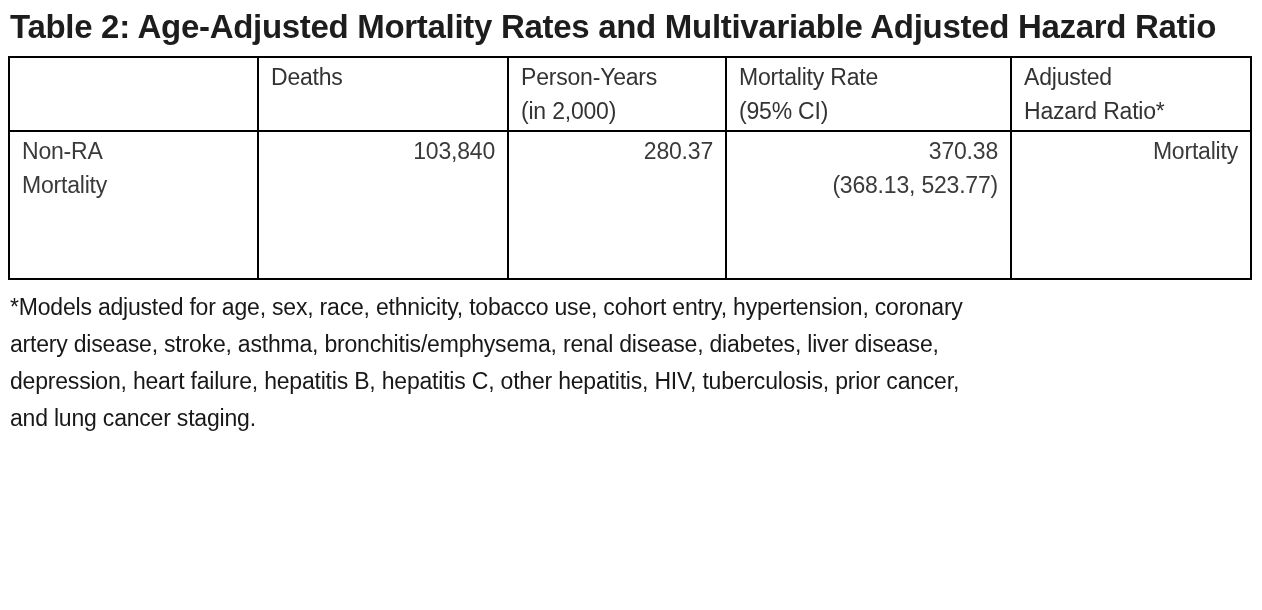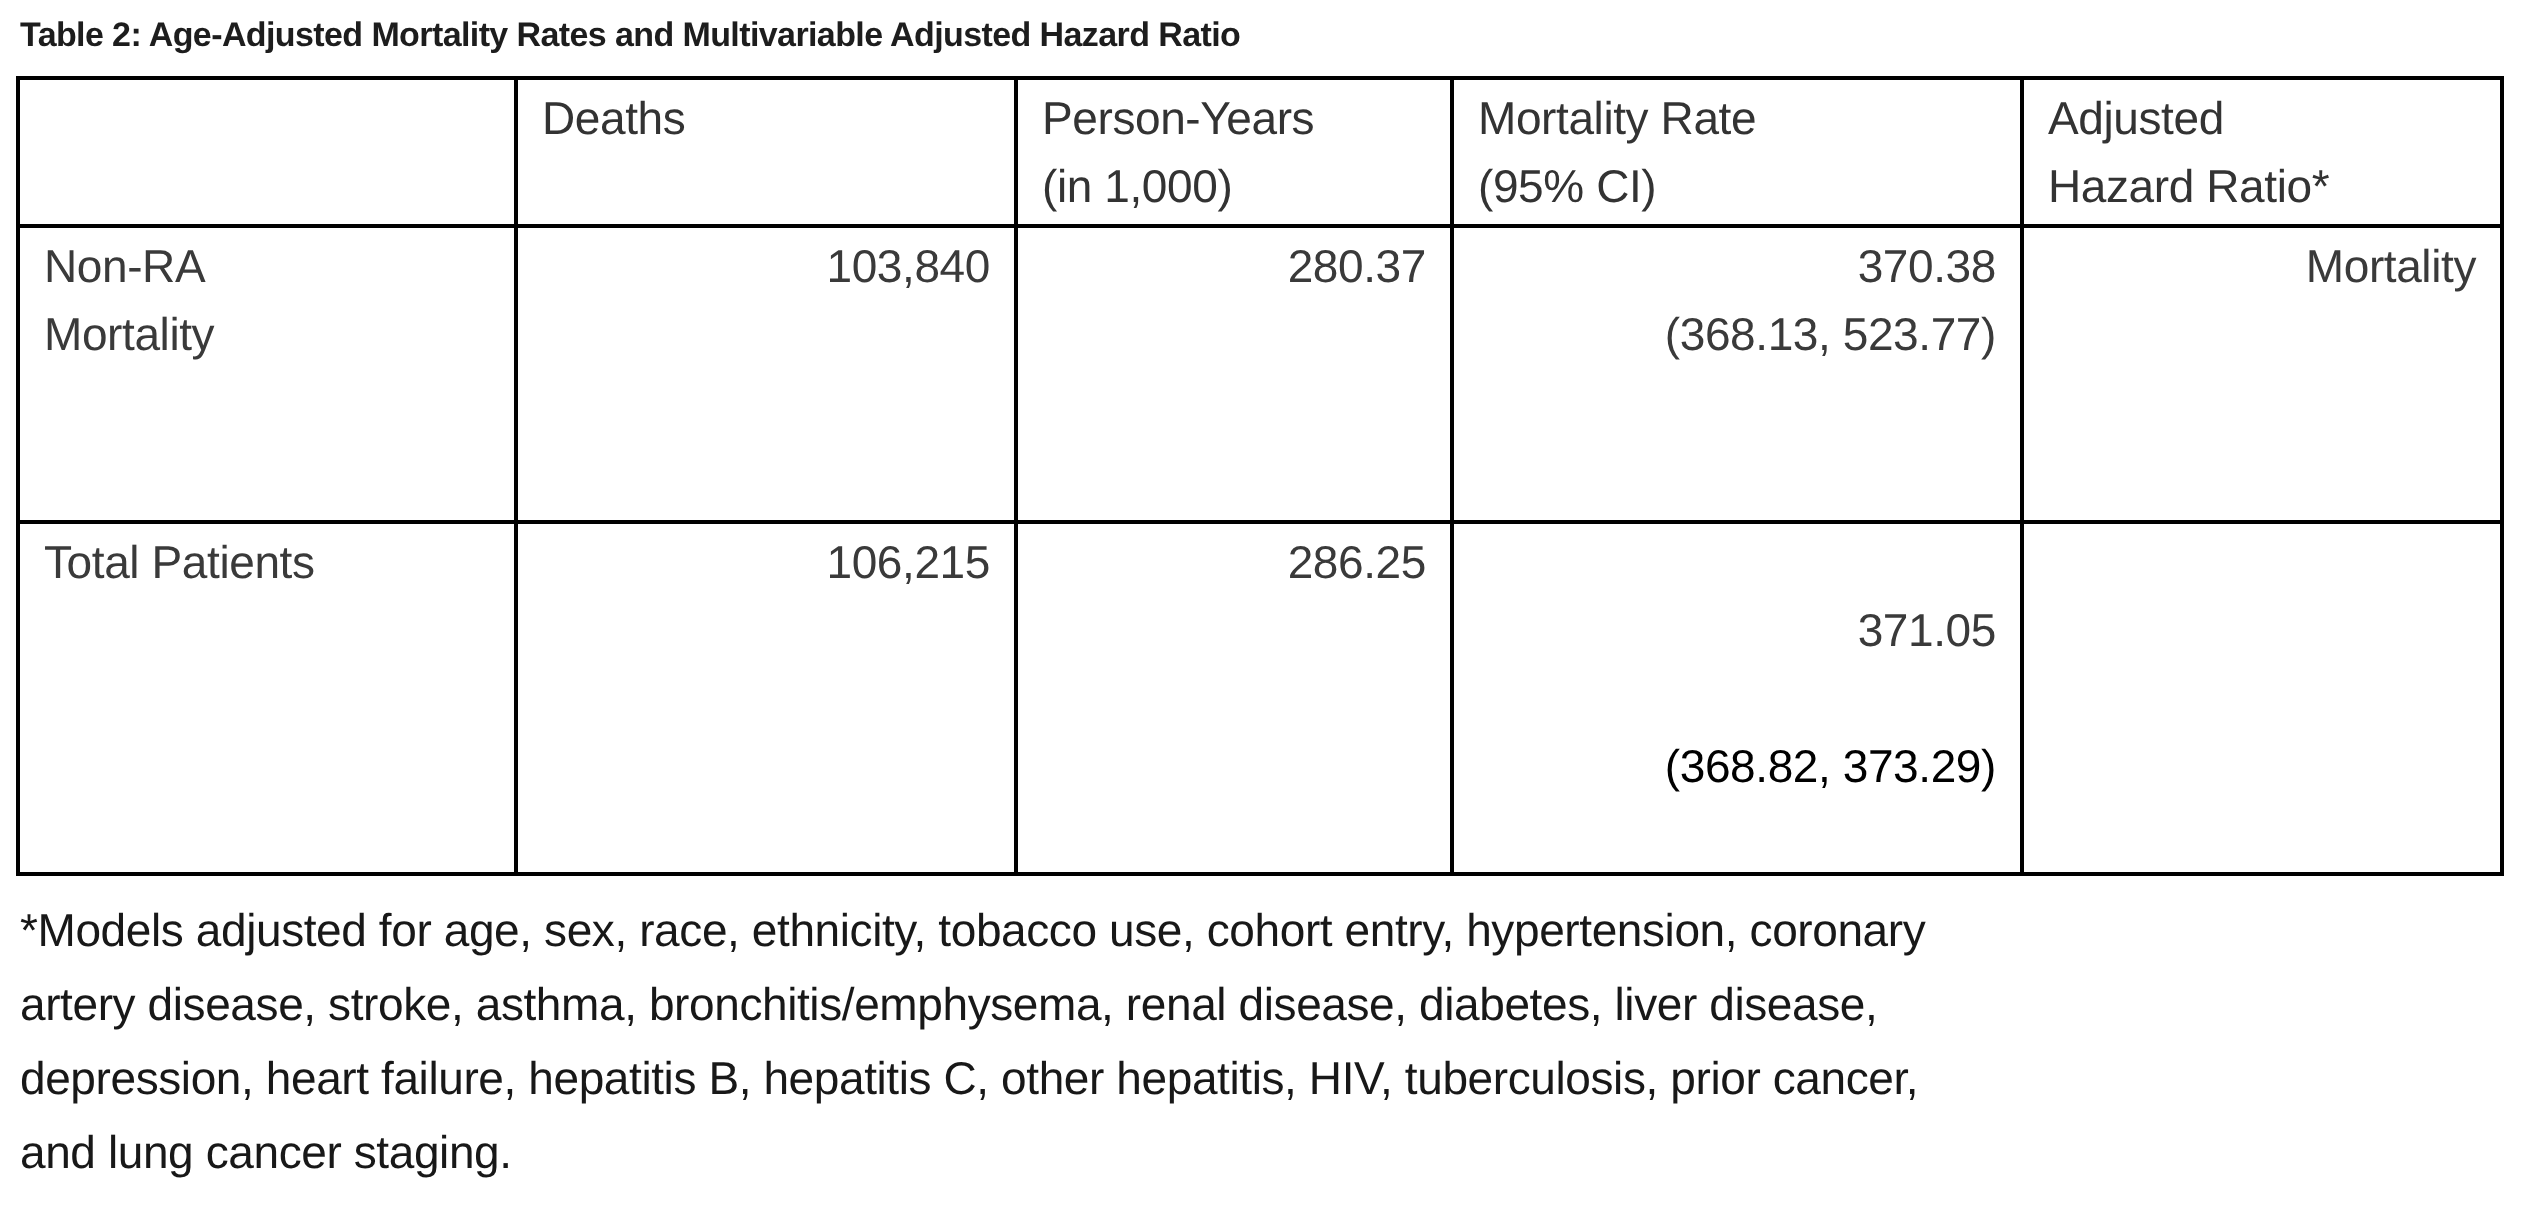--- a/index.html
+++ b/index.html
@@ -7,21 +7,21 @@
     width: 1262px;
     height: 610px;
     background: #ffffff;
     font-family: "Liberation Sans", "DejaVu Sans", sans-serif;
     overflow: hidden;
   }
   .page {
     padding: 6px 10px 0 8px;
   }
   .title {
-    font-size: 17px;
+    font-size: 33px;
     font-weight: bold;
     color: #1d1d1d;
     letter-spacing: -0.3px;
     margin: 2px 0 10px 2px;
     white-space: nowrap;
   }
   table.data-table {
     border-collapse: collapse;
     table-layout: fixed;
     width: 1242px;
@@ -76,47 +76,37 @@
       <col style="width:250px">
       <col style="width:218px">
       <col style="width:285px">
       <col style="width:240px">
     </colgroup>
     <thead>
       <tr>
         <th></th>
         <th>Deaths</th>
         <th>Person-Years
-(in 1,000)</th>
+(in 2,000)</th>
         <th>Mortality Rate
 (95% CI)</th>
         <th>Adjusted
 Hazard Ratio*</th>
       </tr>
     </thead>
     <tbody>
       <tr class="row-non-ra">
         <td class="label">Non-RA
 Mortality</td>
         <td class="num">103,840</td>
         <td class="num">280.37</td>
         <td class="num">370.38
 (368.13, 523.77)</td>
         <td class="num">Mortality</td>
       </tr>
-      <tr class="row-total">
-        <td class="label">Total Patients</td>
-        <td class="num">106,215</td>
-        <td class="num">286.25</td>
-        <td class="num">
-          <span class="value-line">371.05</span>
-          <span class="emphasis">(368.82, 373.29)</span>
-        </td>
-        <td class="num"></td>
-      </tr>
     </tbody>
   </table>
 
   <div class="footnote">*Models adjusted for age, sex, race, ethnicity, tobacco use, cohort entry, hypertension, coronary
 artery disease, stroke, asthma, bronchitis/emphysema, renal disease, diabetes, liver disease,
 depression, heart failure, hepatitis B, hepatitis C, other hepatitis, HIV, tuberculosis, prior cancer,
 and lung cancer staging.</div>
 
 </div>
 

